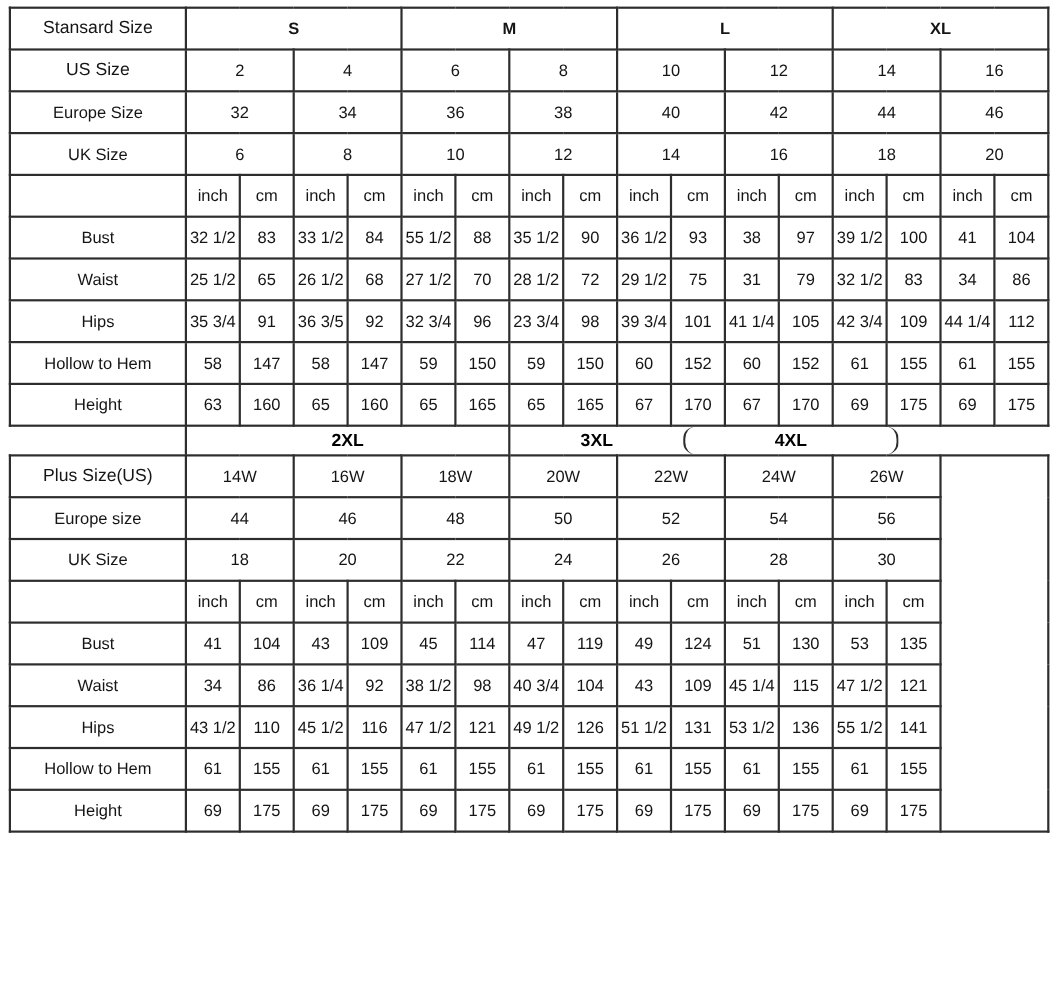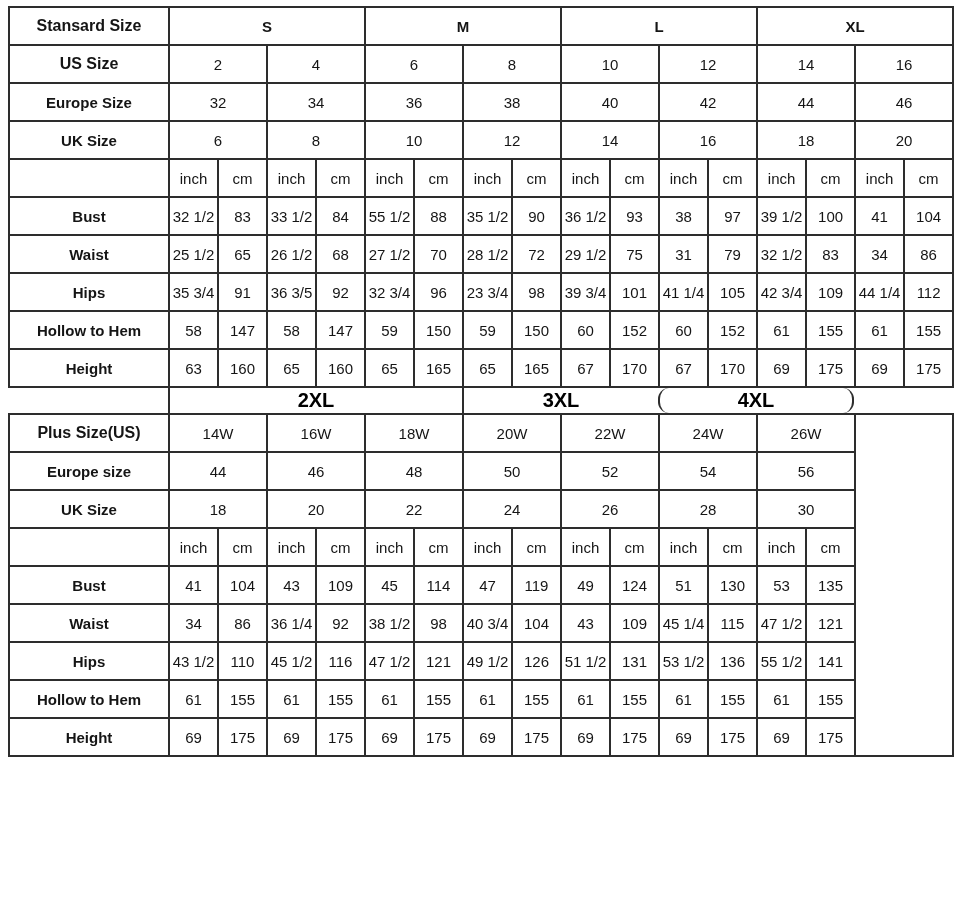--- a/index.html
+++ b/index.html
@@ -19,32 +19,32 @@
     border-collapse:collapse; table-layout:fixed; width:944px;
     background:#fff;
   }
   table.sizes td, table.sizes th {
     border:2px solid var(--line);
     text-align:center; vertical-align:middle;
     font-size:15px; font-weight:400; color:var(--ink);
     height:38px; padding:0 1px; overflow:hidden; white-space:nowrap;
   }
   table.sizes .b { font-weight:700; }
-  table.sizes .lbl { font-weight:700; }
-  table.sizes .lbl.b { font-weight:700; font-size:16px; }
+  table.sizes .lbl { font-weight:400; }
+  table.sizes .lbl.b { font-weight:400; font-size:16px; }
   table.sizes .spacer { background:#fff; }
   .band { display:flex; margin-left:160px; height:25px; }
   .band-cell {
     border-left:2px solid var(--line);
     display:flex; align-items:center; justify-content:center;
-    font-weight:700; font-size:20px; line-height:25px; color:#000;
+    font-weight:700; font-size:16px; line-height:25px; color:#000;
   }
   .band-cell:last-child { border-right:2px solid var(--line); }
   .band-0 { width:294px; }
-  .band-1 { width:196px; }
+  .band-1 { width:159px; }
   .band-2 { width:196px;border-radius:11px; }
 </style>
 </head>
 <body>
 
 <div class="page">
 
   <table class="sizes">
     <colgroup id="std-cols">
         <col style="width: 160px;">

